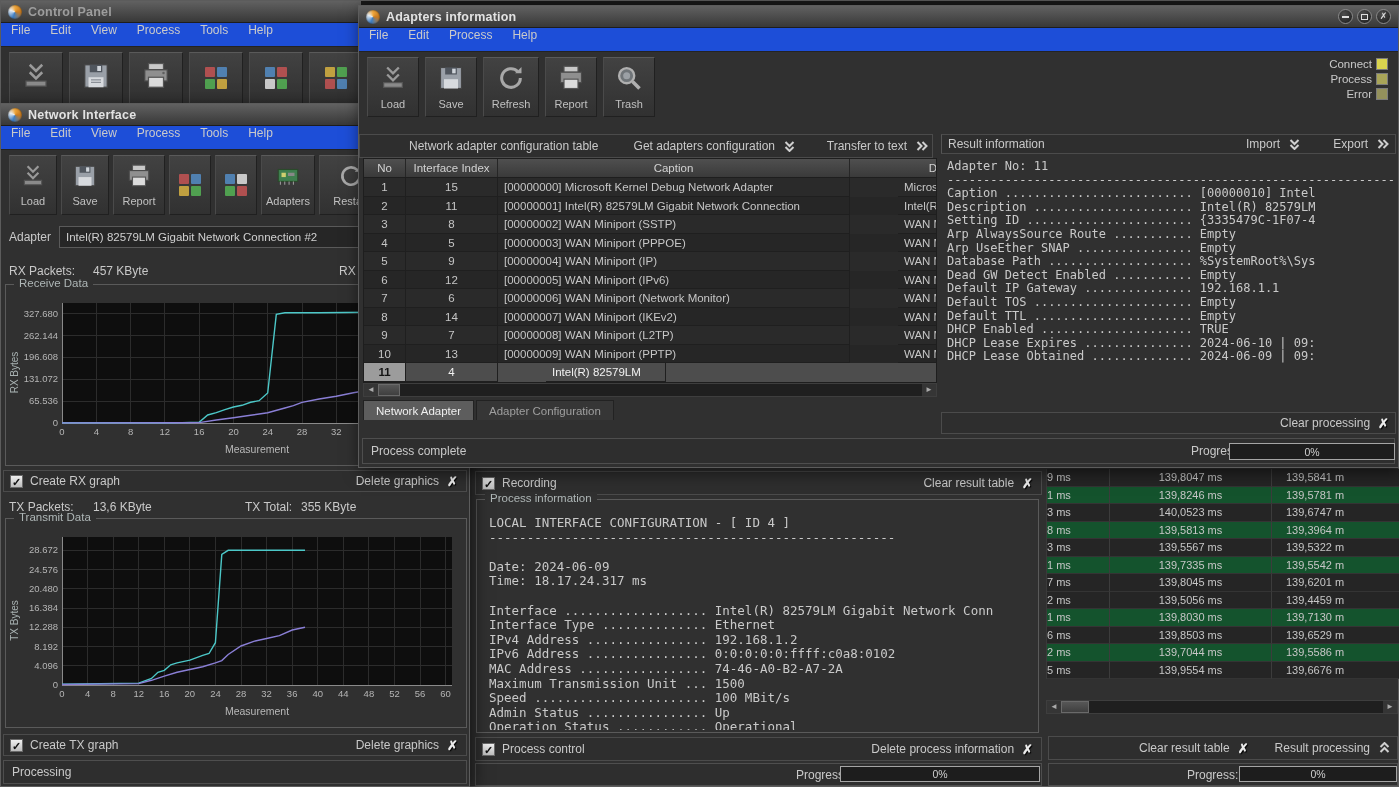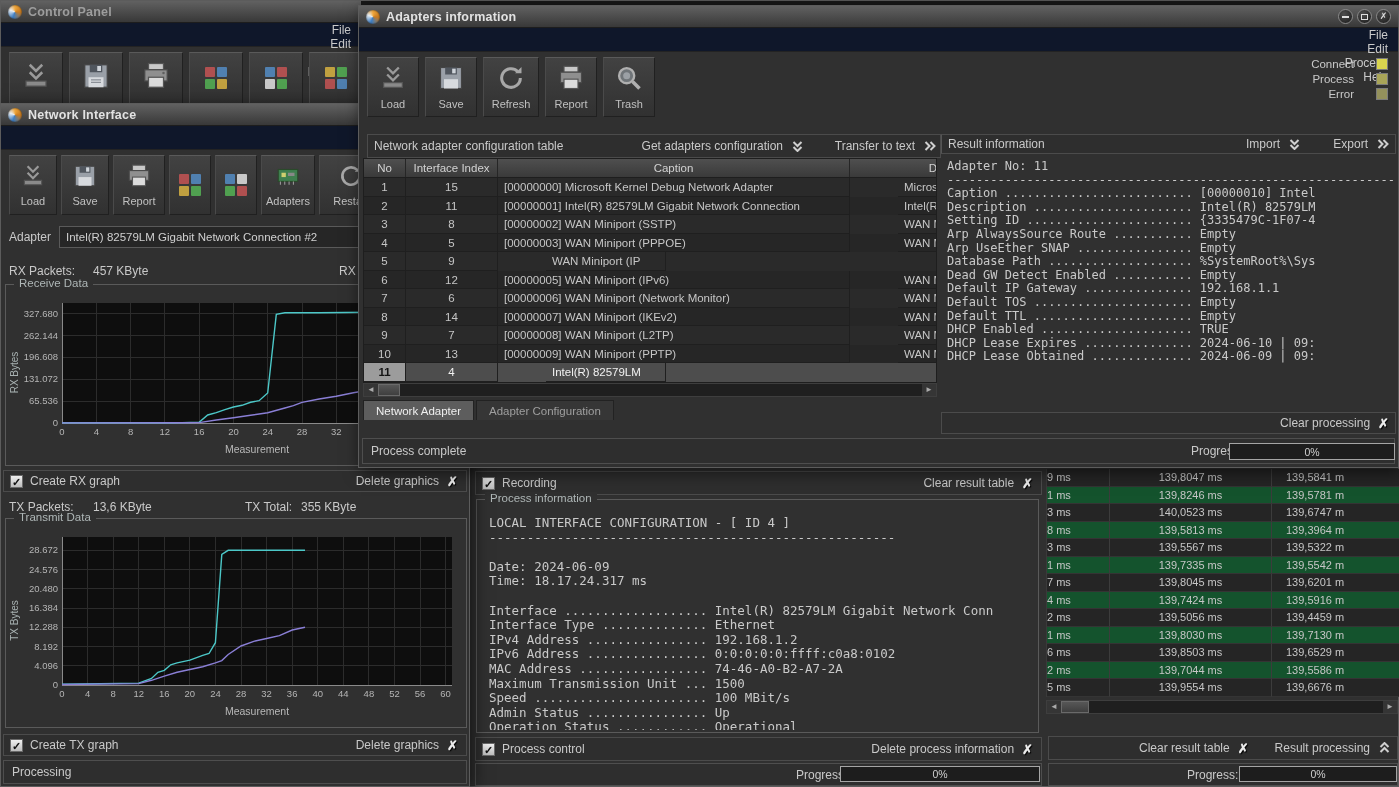--- a/index.html
+++ b/index.html
@@ -7,21 +7,21 @@
 #screen{position:relative;width:1399px;height:787px;overflow:hidden;background:#181818;}
 .window{position:absolute;background:#303030;border:1px solid #5c5c5c;box-shadow:3px 4px 16px rgba(0,0,0,.6);}
 .titlebar{height:22px;display:flex;align-items:center;gap:6px;padding:0 7px;background:linear-gradient(#616161,#383838);border-bottom:1px solid #1d1d1d;}
 .titlebar .title{font-size:12.5px;font-weight:bold;color:#e2e2e2;letter-spacing:.2px;white-space:nowrap;}
 .titlebar .title.dim{color:#9d9d9d;}
 .logo{width:14px;height:14px;border-radius:50%;flex:none;background:conic-gradient(from 200deg,#3d7ec4,#e8eef4 90deg,#f0a73c 160deg,#c97a1e 250deg,#3d7ec4);box-shadow:inset 0 0 2px rgba(0,0,0,.7);}
 .winbtns{margin-left:auto;display:flex;gap:4px;}
 .wbtn{width:15px;height:15px;border-radius:50%;background:radial-gradient(circle at 38% 32%,#4e4e4e,#191919);border:1px solid #8a8a8a;display:flex;align-items:center;justify-content:center;color:#ddd;font-size:9px;line-height:1;}
 .wbtn .bar{width:7px;height:2px;background:#ddd;}
 .wbtn .box{width:7px;height:6px;border:1px solid #ddd;}
-.menubar{height:24px;display:flex;align-items:flex-end;background:#0f172a;border-bottom:1px solid #232323;flex-direction:column;}
+.menubar{height:24px;display:flex;align-items:flex-start;background:#1d4ed8;border-bottom:1px solid #232323;}
 .menu-item{padding:0 10px;font-size:12px;color:#cacaca;}
 .toolbar{display:flex;align-items:flex-start;padding:5px 8px;}
 .tbtn{display:flex;flex-direction:column;align-items:center;justify-content:center;gap:2px;background:linear-gradient(#424242,#313131);border:1px solid #202020;border-top-color:#5a5a5a;border-left-color:#4a4a4a;flex:none;}
 .tbtn .lbl{font-size:11px;color:#c0c0c0;white-space:nowrap;}
 .icon-grid{display:grid;grid-template-columns:10px 10px;grid-gap:2px;}
 .icon-grid span{width:10px;height:10px;border-radius:1px;display:block;}
 .ctrlbar{position:absolute;height:24px;background:#2e2e2e;border:1px solid #4b4b4b;display:flex;align-items:center;}
 .check-group{display:flex;align-items:center;gap:7px;margin-left:6px;}
 .checkbox{width:13px;height:13px;background:linear-gradient(#efefef,#bcbcbc);border:1px solid #6a6a6a;color:#111;font-size:11px;line-height:12px;text-align:center;font-weight:bold;flex:none;}
 .clabel{font-size:12px;color:#c9c9c9;white-space:nowrap;}
@@ -64,21 +64,21 @@
 .hscroll{position:absolute;height:14px;background:#1f1f1f;border:1px solid #3e3e3e;display:flex;align-items:center;}
 .sarrow{width:14px;height:12px;background:#353535;color:#aaa;font-size:8px;line-height:12px;text-align:center;flex:none;}
 .sthumb{height:12px;background:linear-gradient(#575757,#3f3f3f);border:1px solid #6a6a6a;flex:none;}
 .spush{margin-left:auto;}
 
 .tabs{position:absolute;display:flex;gap:2px;}
 .tab{height:20px;line-height:20px;padding:0 12px;font-size:11.5px;background:#363636;color:#9f9f9f;border:1px solid #222;border-bottom:none;}
 .tab.active{background:#5d5d5d;color:#efefef;}
 
 #indicators{position:absolute;right:10px;top:52px;display:flex;flex-direction:column;gap:3px;align-items:flex-end;}
-.indrow{display:flex;align-items:center;gap:22px;}
+.indrow{display:flex;align-items:center;gap:4px;}
 .indlabel{font-size:11.5px;color:#c9c9c9;}
 .indbox{width:12px;height:12px;border:1px solid #7c7c7c;flex:none;}
 .topdark{position:absolute;left:360px;top:0;width:1039px;height:22px;background:#191919;}
 </style>
 </head>
 <body>
 
 <div id="screen">
 
   <section class="window" id="cp" style="left:0;top:0;width:1399px;height:787px;">
@@ -221,25 +221,20 @@
           </div>
           <div class="rrow alt">
             <div class="rcell rc0">1 ms</div>
             <div class="rcell rc1">139,7335 ms</div>
             <div class="rcell rc2">139,5542 m</div>
           </div>
           <div class="rrow">
             <div class="rcell rc0">7 ms</div>
             <div class="rcell rc1">139,8045 ms</div>
             <div class="rcell rc2">139,6201 m</div>
-          </div>
-          <div class="rrow alt">
-            <div class="rcell rc0">4 ms</div>
-            <div class="rcell rc1">139,7424 ms</div>
-            <div class="rcell rc2">139,5916 m</div>
           </div>
           <div class="rrow">
             <div class="rcell rc0">2 ms</div>
             <div class="rcell rc1">139,5056 ms</div>
             <div class="rcell rc2">139,4459 m</div>
           </div>
           <div class="rrow alt">
             <div class="rcell rc0">1 ms</div>
             <div class="rcell rc1">139,8030 ms</div>
             <div class="rcell rc2">139,7130 m</div>
@@ -582,21 +577,21 @@
         <div class="indrow">
           <span class="indlabel">Process</span>
           <span class="indbox" style="background: rgb(169, 165, 88);"></span>
         </div>
         <div class="indrow">
           <span class="indlabel">Error</span>
           <span class="indbox" style="background: rgb(148, 145, 92);"></span>
         </div>
       </div>
 
-    <div class="ctrlbar" style="left:8px;top:128px;width:574px;height:24px;">
+    <div class="ctrlbar" style="left:0;top:128px;width:574px;height:24px;padding-left:43px;">
       <span class="clabel" style="margin-left:6px;">Network adapter configuration table</span>
       <span class="action-group" style="right:136px;">
         <span class="clabel">Get adapters configuration</span>
         <span class="chev">
             <svg width="13" height="12" viewBox="0 0 12 12">
               <path d="M2 2l4 4 4-4M2 7l4 4 4-4" fill="none" stroke="#cfcfcf" stroke-width="2"></path>
             </svg>
           </span>
       </span>
       <span class="action-group" style="right:4px;">
@@ -637,20 +632,21 @@
           </div>
           <div class="arow">
             <div class="acell ca0">4</div>
             <div class="acell ca1">5</div>
             <div class="acell ca2">[00000003] WAN Miniport (PPPOE)</div>
             <div class="acell ca3">WAN Miniport (PP</div>
           </div>
           <div class="arow">
             <div class="acell ca0">5</div>
             <div class="acell ca1">9</div>
+            <div class="acell ca2">[00000004] WAN Miniport (IP)</div>
             <div class="acell ca3">WAN Miniport (IP</div>
           </div>
           <div class="arow">
             <div class="acell ca0">6</div>
             <div class="acell ca1">12</div>
             <div class="acell ca2">[00000005] WAN Miniport (IPv6)</div>
             <div class="acell ca3">WAN Miniport (IP</div>
           </div>
           <div class="arow">
             <div class="acell ca0">7</div>

